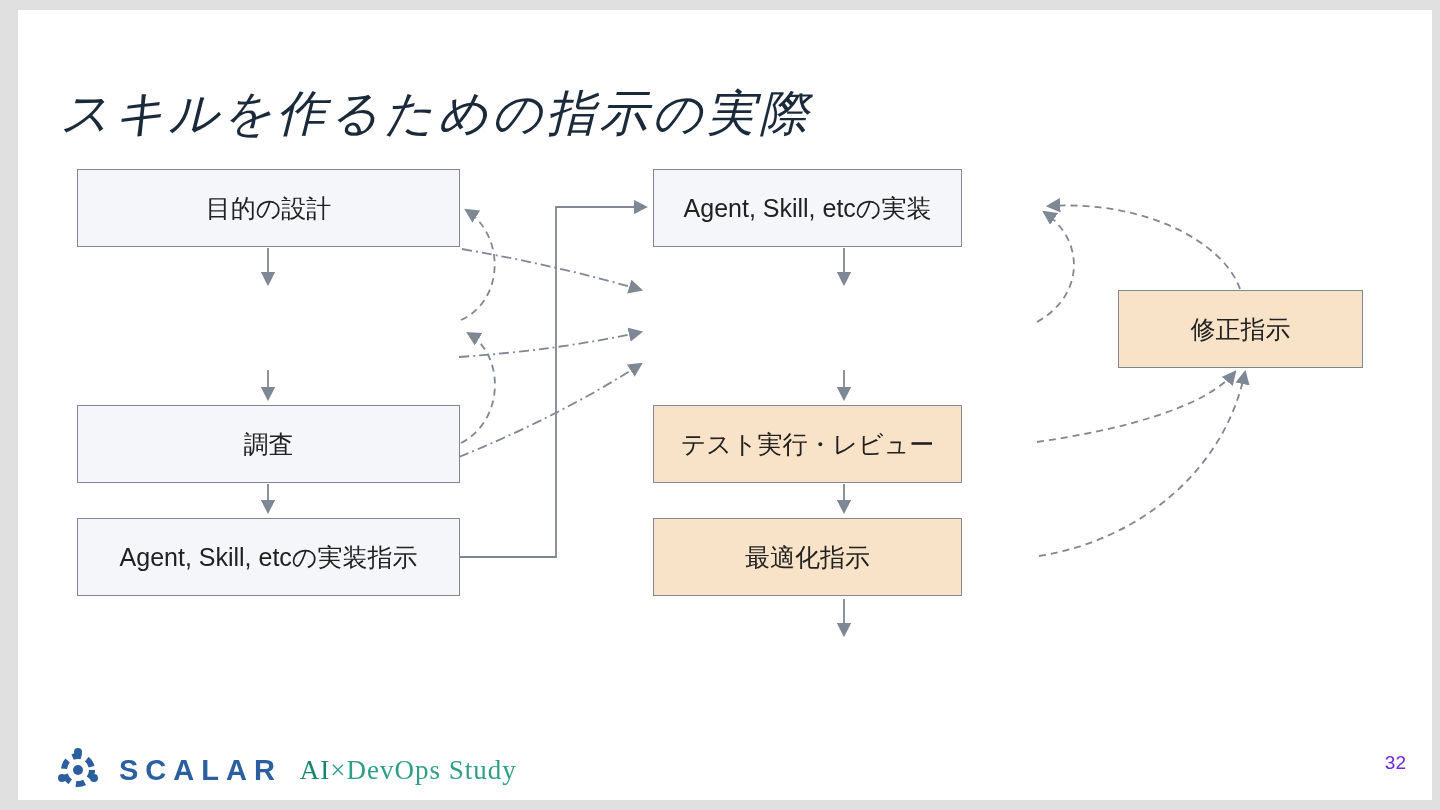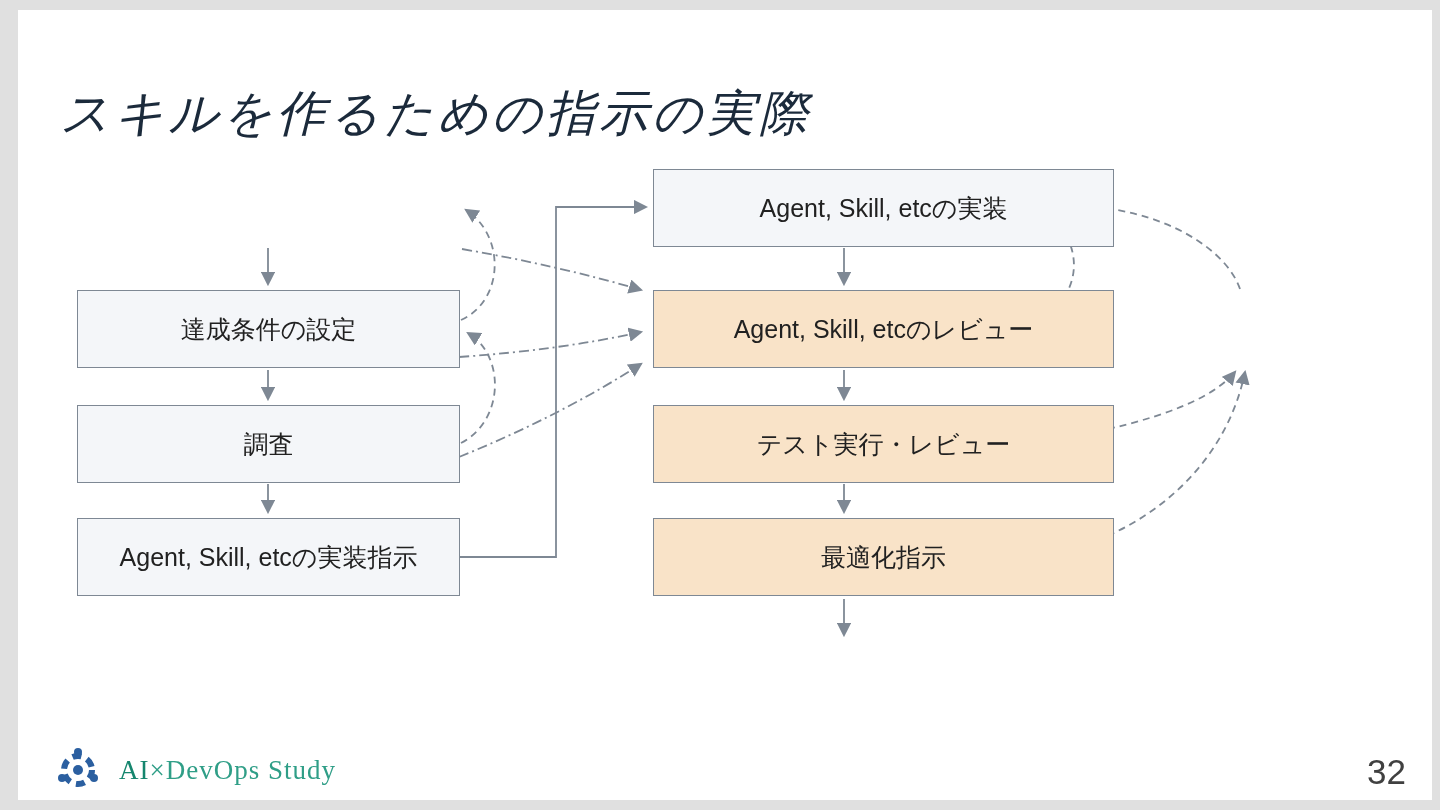--- a/index.html
+++ b/index.html
@@ -26,37 +26,37 @@
     position:absolute;
     border:1.6px solid #7e8894;
     background:#f4f6f9;
     display:flex;align-items:center;justify-content:center;
     font-size:25px;color:#212121;
     box-sizing:border-box;
     text-align:center;
   }
   .box.orange{background:#f9e3c8;}
   .col-left{left:77px;width:383px;height:78px;}
-  .col-right{left:653px;width:461px;height:78px;}
+  .col-right{left:653px;width:309px;height:78px;}
   .arrows{position:absolute;left:0;top:0;width:1440px;height:810px;pointer-events:none;}
   .footer{
     position:absolute;left:55px;top:746px;height:48px;
     display:flex;align-items:center;gap:18px;
   }
   .logo-word{
     font-size:29px;font-weight:bold;letter-spacing:7px;color:#2b5fa0;
   }
   .event-name{
     font-family:Liberation Serif, serif;
     font-size:27px;color:#2f9e87;letter-spacing:1px;
   }
   .event-name .prefix{color:#15866e;}
   .page-number{
     position:absolute;right:34px;top:752px;
-    font-size:35px;color:#404040;
+    font-size:19px;color:#6d28d9;
   }
   .frame-strip{position:absolute;background:#e0e0e0;}
 </style>
 </head>
 <body>
 
 <div class="slide">
   <div class="canvas">
 
     <h1 class="slide-title">スキルを作るための指示の実際</h1>
@@ -89,52 +89,53 @@
           <path d="M461,320 C505,300 505,235 466,210" marker-end="url(#arw)"></path>
           <path d="M461,443 C505,420 505,355 468,333" marker-end="url(#arw)"></path>
           <path d="M1037,322 C1085,295 1085,240 1044,212" marker-end="url(#arw)"></path>
           <path d="M1240,289 C1225,245 1150,200 1048,206" marker-end="url(#arw)"></path>
           <path d="M1037,442 C1120,430 1205,408 1235,372" marker-end="url(#arw)"></path>
           <path d="M1039,556 C1140,540 1225,470 1245,372" marker-end="url(#arw)"></path>
         </g>
       </g>
     </svg>
 
-    <div class="box col-left" style="top:290px">
-      <span>達成条件の設定</span>
+    <div class="box col-left" style="top:169px">
+      <span>目的の設計</span>
     </div>
     <div class="box col-left" style="top:405px">
       <span>調査</span>
     </div>
     <div class="box col-left" style="top:518px">
       <span>Agent, Skill, etcの実装指示</span>
     </div>
 
     <div class="box col-right" style="top:169px">
       <span>Agent, Skill, etcの実装</span>
     </div>
-    <div class="box col-right orange" style="top:290px">
-      <span>Agent, Skill, etcのレビュー</span>
-    </div>
     <div class="box col-right orange" style="top:405px">
       <span>テスト実行・レビュー</span>
     </div>
     <div class="box col-right orange" style="top:518px">
       <span>最適化指示</span>
     </div>
 
+    <div class="box orange" style="left:1118px;top:290px;width:245px;height:78px">
+      <span>修正指示</span>
+    </div>
 
     <div class="footer">
       <svg width="46" height="46" viewBox="0 0 46 46">
         <circle cx="23" cy="23" r="14" fill="none" stroke="#2b5fa0" stroke-width="6" stroke-dasharray="9 6"></circle>
         <circle cx="23" cy="23" r="5" fill="#2b5fa0"></circle>
         <circle cx="23" cy="5" r="4" fill="#2b5fa0"></circle>
         <circle cx="39" cy="31" r="4" fill="#2b5fa0"></circle>
         <circle cx="7" cy="31" r="4" fill="#2b5fa0"></circle>
       </svg>
+      <span class="logo-word">SCALAR</span>
       <span class="event-name"><span class="prefix">AI</span><span>×DevOps Study</span></span>
     </div>
 
     <div class="page-number">32</div>
 
   </div>
 </div>
 
 <div class="frame-strip" style="left:0;top:0;width:1440px;height:10px"></div>
 <div class="frame-strip" style="left:0;bottom:0;width:1440px;height:10px"></div>

